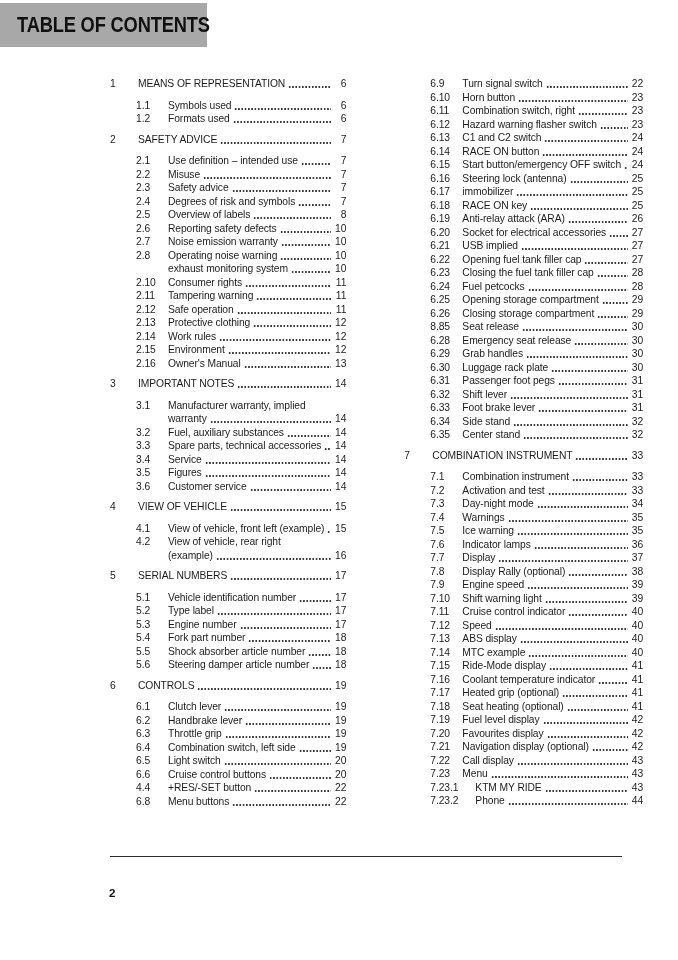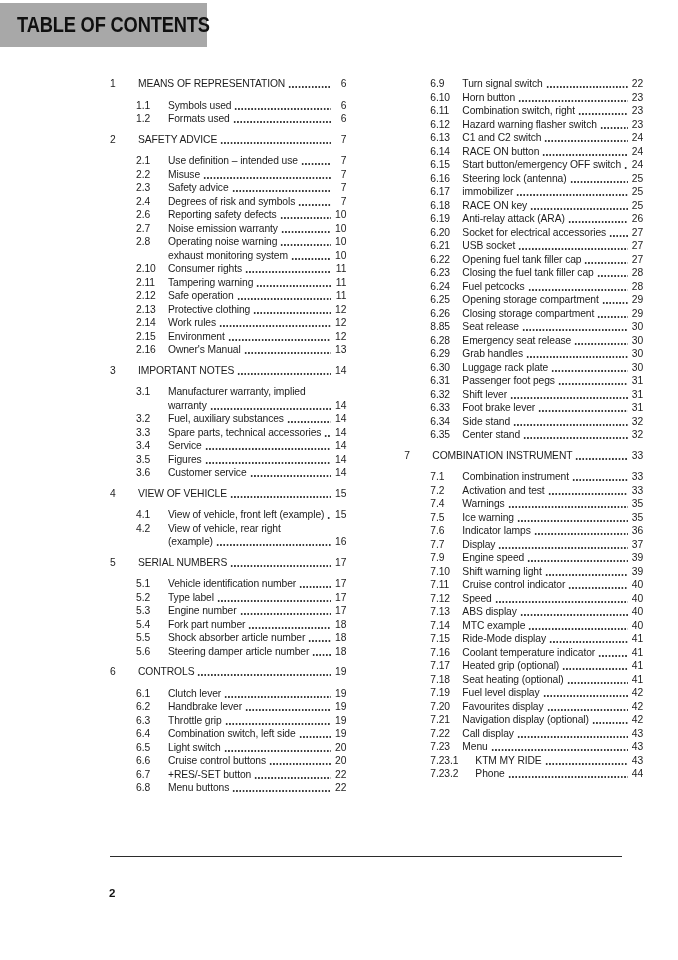--- a/index.html
+++ b/index.html
@@ -141,20 +141,28 @@
         <div class="toc-entry lvl2">
           <div class="line">
             <span class="num">2.4</span>
             <span class="title">Degrees of risk and symbols</span>
             <span class="leader"></span>
             <span class="page-ref">7</span>
           </div>
         </div>
         <div class="toc-entry lvl2">
           <div class="line">
+            <span class="num">2.5</span>
+            <span class="title">Overview of labels</span>
+            <span class="leader"></span>
+            <span class="page-ref">8</span>
+          </div>
+        </div>
+        <div class="toc-entry lvl2">
+          <div class="line">
             <span class="num">2.6</span>
             <span class="title">Reporting safety defects</span>
             <span class="leader"></span>
             <span class="page-ref">10</span>
           </div>
         </div>
         <div class="toc-entry lvl2">
           <div class="line">
             <span class="num">2.7</span>
             <span class="title">Noise emission warranty</span>
@@ -429,21 +437,21 @@
         <div class="toc-entry lvl2">
           <div class="line">
             <span class="num">6.6</span>
             <span class="title">Cruise control buttons</span>
             <span class="leader"></span>
             <span class="page-ref">20</span>
           </div>
         </div>
         <div class="toc-entry lvl2">
           <div class="line">
-            <span class="num">6.7</span>
+            <span class="num">4.4</span>
             <span class="title">+RES/-SET button</span>
             <span class="leader"></span>
             <span class="page-ref">22</span>
           </div>
         </div>
         <div class="toc-entry lvl2">
           <div class="line">
             <span class="num">6.8</span>
             <span class="title">Menu buttons</span>
             <span class="leader"></span>
@@ -544,21 +552,21 @@
           <div class="line">
             <span class="num">6.20</span>
             <span class="title">Socket for electrical accessories</span>
             <span class="leader"></span>
             <span class="page-ref">27</span>
           </div>
         </div>
         <div class="toc-entry lvl2">
           <div class="line">
             <span class="num">6.21</span>
-            <span class="title">USB socket</span>
+            <span class="title">USB implied</span>
             <span class="leader"></span>
             <span class="page-ref">27</span>
           </div>
         </div>
         <div class="toc-entry lvl2">
           <div class="line">
             <span class="num">6.22</span>
             <span class="title">Opening fuel tank filler cap</span>
             <span class="leader"></span>
             <span class="page-ref">27</span>
@@ -687,20 +695,28 @@
         <div class="toc-entry lvl2">
           <div class="line">
             <span class="num">7.2</span>
             <span class="title">Activation and test</span>
             <span class="leader"></span>
             <span class="page-ref">33</span>
           </div>
         </div>
         <div class="toc-entry lvl2">
           <div class="line">
+            <span class="num">7.3</span>
+            <span class="title">Day-night mode</span>
+            <span class="leader"></span>
+            <span class="page-ref">34</span>
+          </div>
+        </div>
+        <div class="toc-entry lvl2">
+          <div class="line">
             <span class="num">7.4</span>
             <span class="title">Warnings</span>
             <span class="leader"></span>
             <span class="page-ref">35</span>
           </div>
         </div>
         <div class="toc-entry lvl2">
           <div class="line">
             <span class="num">7.5</span>
             <span class="title">Ice warning</span>
@@ -715,20 +731,28 @@
             <span class="leader"></span>
             <span class="page-ref">36</span>
           </div>
         </div>
         <div class="toc-entry lvl2">
           <div class="line">
             <span class="num">7.7</span>
             <span class="title">Display</span>
             <span class="leader"></span>
             <span class="page-ref">37</span>
+          </div>
+        </div>
+        <div class="toc-entry lvl2">
+          <div class="line">
+            <span class="num">7.8</span>
+            <span class="title">Display Rally (optional)</span>
+            <span class="leader"></span>
+            <span class="page-ref">38</span>
           </div>
         </div>
         <div class="toc-entry lvl2">
           <div class="line">
             <span class="num">7.9</span>
             <span class="title">Engine speed</span>
             <span class="leader"></span>
             <span class="page-ref">39</span>
           </div>
         </div>

